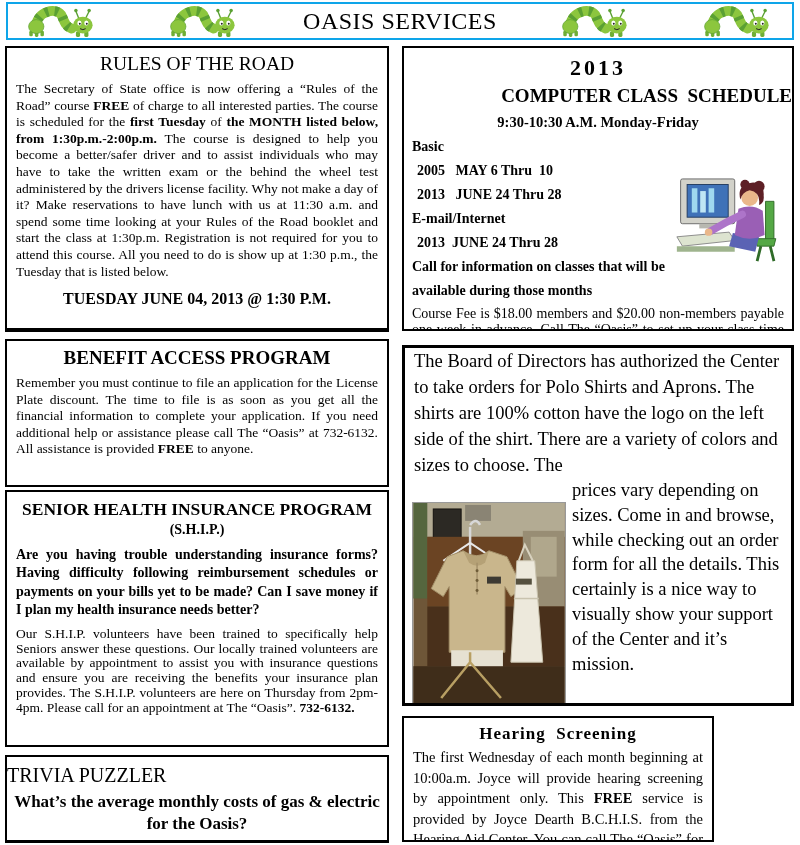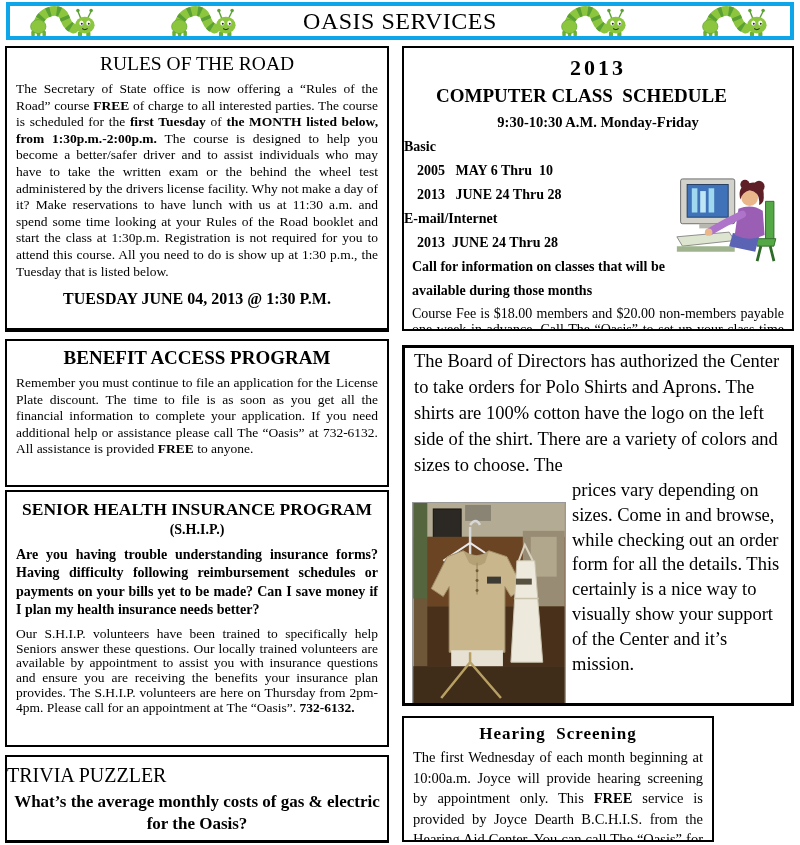--- a/index.html
+++ b/index.html
@@ -4,21 +4,21 @@
 <style>
   html,body{margin:0;padding:0;background:#fff;}
   body{width:800px;height:845px;font-family:"Liberation Serif","DejaVu Serif",serif;color:#000;}
   .page{position:relative;width:800px;height:845px;background:#fff;overflow:hidden;}
   .box{position:absolute;background:#fff;border:2px solid #000;box-sizing:border-box;overflow:hidden;}
   .pre{white-space:pre-wrap;}
   .b{font-weight:700;}
   .u{}
 
   
-  #masthead{left:6px;top:2px;width:788px;height:38px;border:4px solid #0ea5e9;display:flex;align-items:center;justify-content:space-between;padding:0 12px;}
+  #masthead{left:6px;top:2px;width:788px;height:38px;border:2px solid #0ea5e9;display:flex;align-items:center;justify-content:space-between;padding:0 12px;}
   #masthead .title{font-size:24px;letter-spacing:.5px;font-weight:400;white-space:nowrap;}
   .cat{width:84px;height:32px;flex:0 0 auto;}
 
   
   #rules{left:5px;top:46px;width:384px;height:286px;border-bottom-width:4px;}
   #benefit{left:5px;top:339px;width:384px;height:148px;}
   #ship{left:5px;top:490px;width:384px;height:257px;}
   #trivia{left:5px;top:755px;width:384px;height:88px;border-bottom-width:3px;}
 
   .h-reg{text-align:center;font-weight:400;font-size:19.5px;margin:5px 0 6px;}
@@ -32,23 +32,23 @@
   .trivia-title{text-align:left;font-weight:400;font-size:20px;margin:7px 0 4px;}
   .trivia-q{text-align:center;font-weight:700;font-size:17px;line-height:22px;margin:0 6px;}
   .trivia-note{text-align:center;font-weight:700;font-size:14px;margin:6px 0 0;}
 
   
   #computer{left:402px;top:46px;width:392px;height:285px;}
   #polo{left:402px;top:345px;width:392px;height:361px;border-width:3px;}
   #hearing{left:402px;top:716px;width:312px;height:126px;}
 
   .comp-year{text-align:center;font-weight:700;font-size:22px;letter-spacing:3px;margin:7px 0 0;}
-  .comp-title{text-align:left;font-weight:700;font-size:19px;margin:4px 0 0;padding-left:32px;}
+  .comp-title{text-align:right;font-weight:700;font-size:19px;margin:4px 0 0;padding-left:32px;}
   .comp-time{text-align:center;font-weight:700;font-size:14.5px;margin:7px 0 0;}
-  .comp-label{font-weight:700;font-size:14px;margin:8px 0 0;padding-left:0;}
+  .comp-label{font-weight:700;font-size:14px;margin:8px 0 0;padding-left:8px;}
   .comp-row{font-weight:700;font-size:14px;margin:8px 0 0;padding-left:13px;}
   .comp-note{font-weight:700;font-size:14px;margin:8px 0 0;padding-left:8px;}
   .comp-fee{font-size:14px;line-height:15.8px;text-align:justify;margin:7px 0 0;padding:0 8px;}
   .comp-art{position:absolute;right:5px;top:128px;width:112px;height:88px;}
 
   .polo-title{text-align:center;font-weight:700;font-size:21.5px;text-decoration:underline;margin:5px 0 3px;}
   .polo-p{font-size:18.5px;line-height:26px;margin:0;padding:0 9px;text-align:left;}
   .polo-p2{line-height:24.8px;margin-left:158px;}
   .polo-photo{position:absolute;left:7px;top:154px;width:152px;height:202px;border:1px solid #999;}
 

